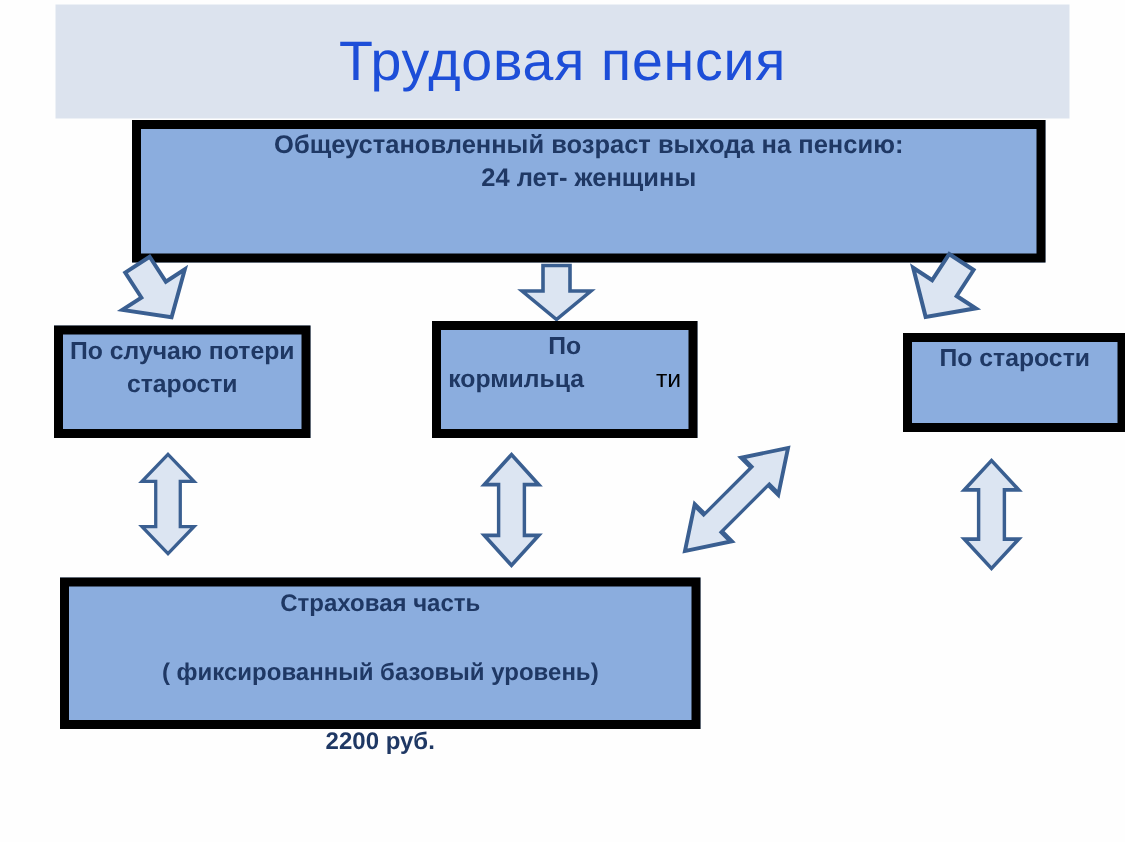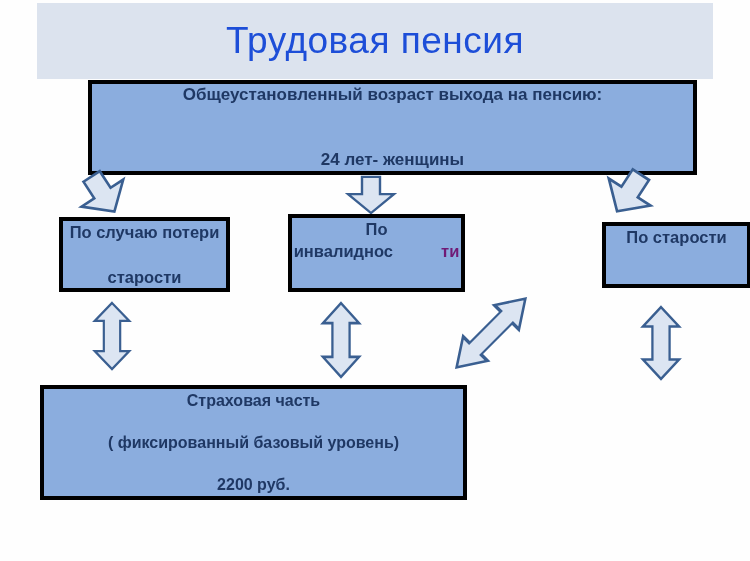--- a/index.html
+++ b/index.html
@@ -16,38 +16,38 @@
     background:#dce3ee;
     display:flex;align-items:center;justify-content:center;
   }
   .title-text{
     font-size:37px;color:#1d4ed8;letter-spacing:0.5px;
   }
 
   .box{
     position:absolute;
     background:#8badde;
-    border:4px solid #000000;
+    border:6px solid #000000;
     box-sizing:border-box;
     color:#1f3864;font-weight:bold;
-    display:flex;flex-direction:column;align-items:center;justify-content:space-between;
+    display:flex;flex-direction:column;align-items:center;justify-content:flex-start;
     text-align:center;
   }
   .main-box{
     left:88px;top:80px;width:609px;height:95px;
     font-size:17px;line-height:22px;
   }
   .cat-box{font-size:16.5px;line-height:22px;}
-  .cat-survivor{left:36px;top:217px;width:171px;height:75px;margin-left:23px;}
+  .cat-survivor{left:36px;top:217px;width:171px;height:75px;}
   .cat-disability{left:288px;top:214px;width:177px;height:78px;}
   .cat-oldage{left:586px;top:222px;width:149px;height:66px;margin-left:16px;}
-  .faded{color:#701a75;font-weight:bold;margin-left:48px;}
+  .faded{color:#000000;font-weight:normal;margin-left:48px;}
 
   .part-box{font-size:16px;line-height:23px;}
-  .part-insurance{left:40px;top:385px;width:427px;height:115px;}
+  .part-insurance{left:40px;top:385px;width:427px;height:101px;gap:23px;}
   .part-funded{left:533px;top:387px;width:162px;height:90px;}
 
   .conn{position:absolute;}
   .conn svg{display:block;width:100%;height:100%;overflow:visible;}
   .conn polygon{fill:#dce5f2;stroke:#3a5f91;stroke-width:2.4;stroke-linejoin:miter;}
 
   .a-downleft{left:76px;top:172px;width:54px;height:44px;transform:rotate(-33deg);}
   .a-down{left:346px;top:176px;width:50px;height:38px;}
   .a-downright{left:602px;top:170px;width:54px;height:46px;transform:rotate(33deg);}
 
@@ -85,21 +85,21 @@
       <polygon points="16,1 34,1 34,19 48,19 25,39 2,19 16,19"></polygon>
     </svg>
   </div>
 
   <div class="box cat-box cat-survivor">
     <div>По случаю потери</div>
     <div>старости</div>
   </div>
 
   <div class="box cat-box cat-disability">
-    <div><span>По инвалиднос</span><span class="faded">ти</span></div>
+    <div><span>По кормильца</span><span class="faded">ти</span></div>
   </div>
 
   <div class="box cat-box cat-oldage">
     <div>По старости</div>
   </div>
 
   <div class="conn a-vert-1">
     <svg viewBox="0 0 44 72" preserveAspectRatio="none">
       <polygon points="22,1 41,20 31,20 31,52 41,52 22,71 3,52 13,52 13,20 3,20"></polygon>
     </svg>

